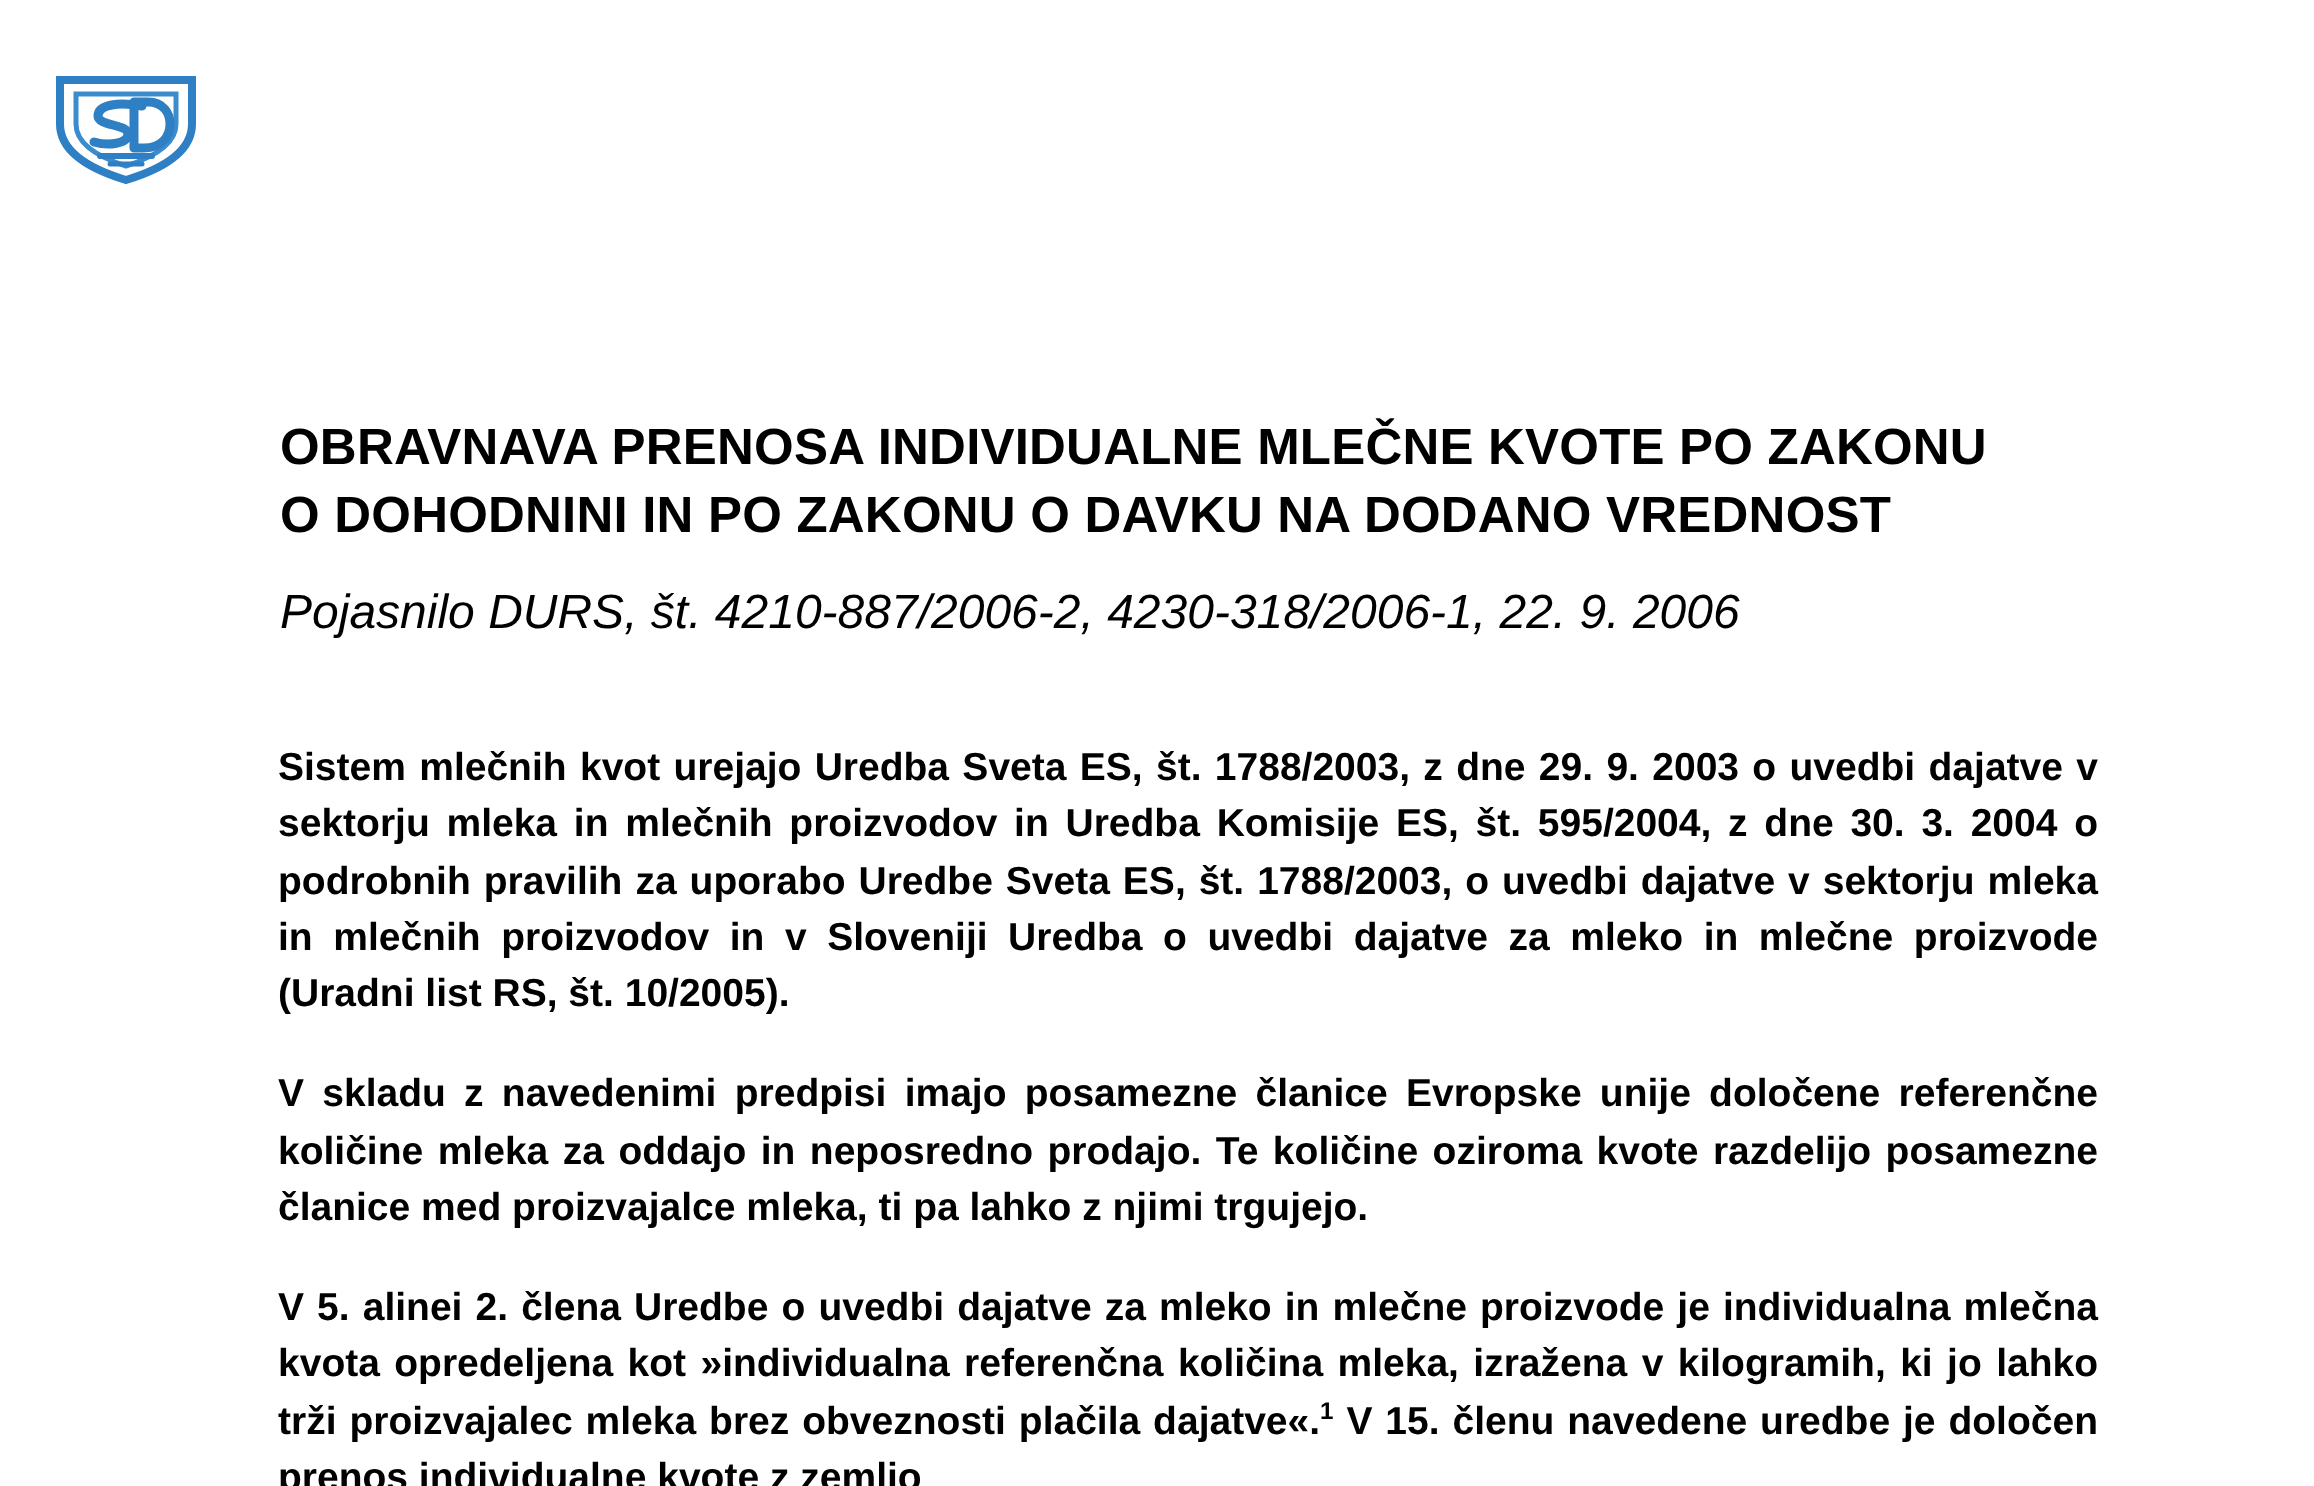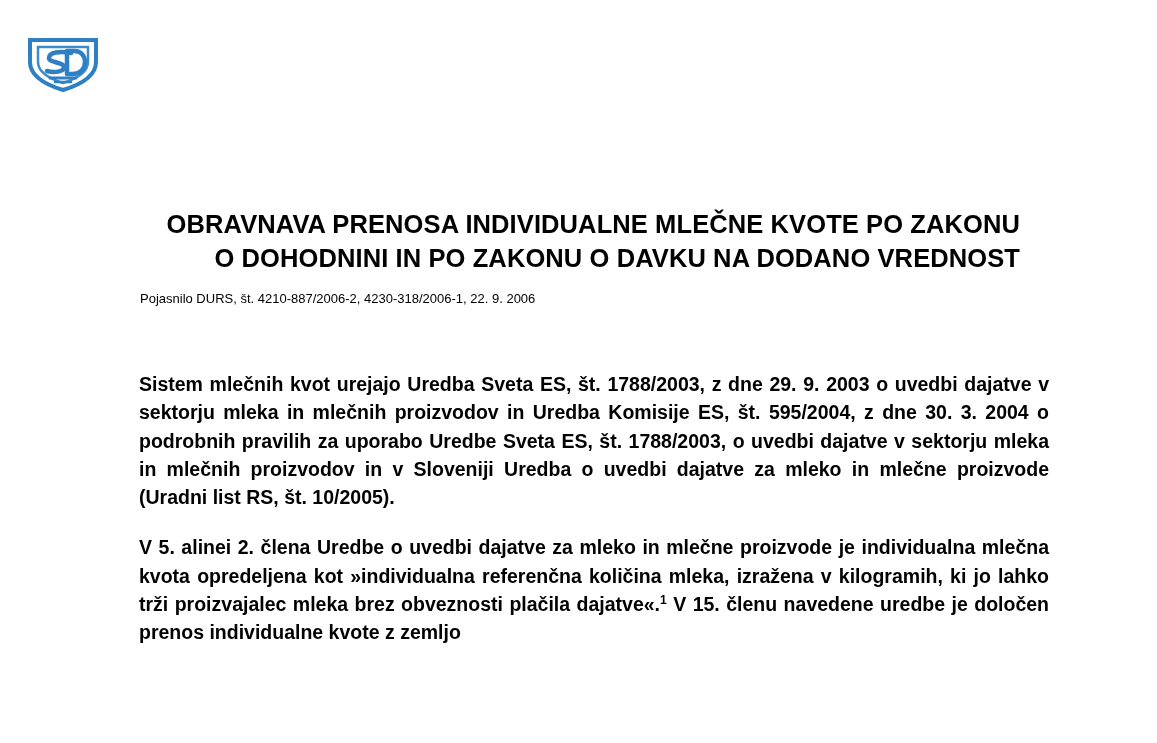--- a/index.html
+++ b/index.html
@@ -32,38 +32,39 @@
     height: 62px;
   }
   .logo svg { display: block; }
 
   
   .doc-title {
     position: absolute;
     left: 140px;
     top: 162px;
     width: 880px;
-    text-align: right;
+    text-align: left;
     font-size: 25.5px;
     font-weight: bold;
     line-height: 1.32;
     letter-spacing: 0.1px;
     margin-top: 46px;
   }
 
   
   .doc-subtitle {
     position: absolute;
     left: 140px;
     top: 291px;
     width: 900px;
-    font-size: 13px;
+    font-size: 24px;
     font-weight: normal;
     line-height: 1.3;
     text-align: left;
+    font-style: italic;
   }
 
   
   .body-text {
     position: absolute;
     left: 139px;
     top: 370px;
     width: 910px;
     font-size: 19.5px;
     line-height: 1.45;
@@ -107,16 +108,17 @@
       <path d="M33 50 L49 50" stroke="#2f7fc4" stroke-width="2.5" stroke-linecap="round"></path>
     </svg>
   </div>
 
   <h1 class="doc-title">OBRAVNAVA PRENOSA INDIVIDUALNE MLEČNE KVOTE PO ZAKONU O DOHODNINI IN PO ZAKONU O DAVKU NA DODANO VREDNOST</h1>
 
   <div class="doc-subtitle">Pojasnilo DURS, št. 4210-887/2006-2, 4230-318/2006-1, 22. 9. 2006</div>
 
   <div class="body-text">
     <p>Sistem mlečnih kvot urejajo Uredba Sveta ES, št. 1788/2003, z dne 29. 9. 2003 o uvedbi dajatve v sektorju mleka in mlečnih proizvodov in Uredba Komisije ES, št. 595/2004, z dne 30. 3. 2004 o podrobnih pravilih za uporabo Uredbe Sveta ES, št. 1788/2003, o uvedbi dajatve v sektorju mleka in mlečnih proizvodov in v Sloveniji Uredba o uvedbi dajatve za mleko in mlečne proizvode (Uradni list RS, št. 10/2005).</p>
+    <p>V skladu z navedenimi predpisi imajo posamezne članice Evropske unije določene referenčne količine mleka za oddajo in neposredno prodajo. Te količine oziroma kvote razdelijo posamezne članice med proizvajalce mleka, ti pa lahko z njimi trgujejo.</p>
     <p class="last-clipped"><span>V 5. alinei 2. člena Uredbe o uvedbi dajatve za mleko in mlečne proizvode je individualna mlečna kvota opredeljena kot »individualna referenčna količina mleka, izražena v kilogramih, ki jo lahko trži proizvajalec mleka brez obveznosti plačila dajatve«.</span><sup>1</sup><span> V 15. členu navedene uredbe je določen prenos individualne kvote z zemljo</span></p>
   </div>
 
 </div>
 
 </body></html>

